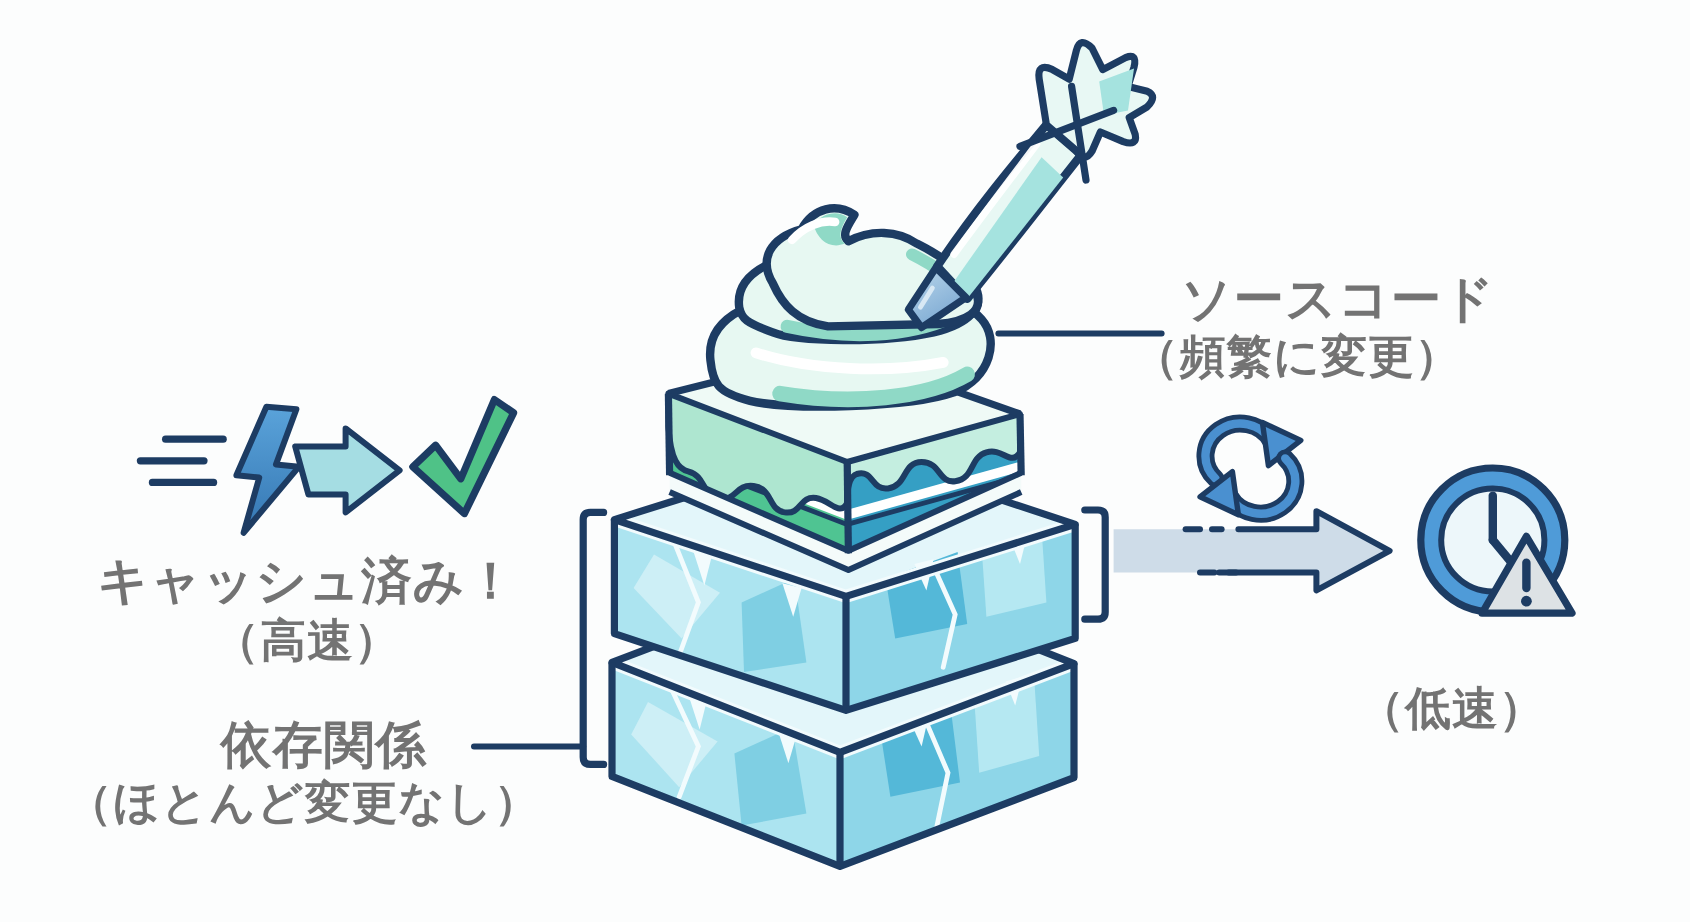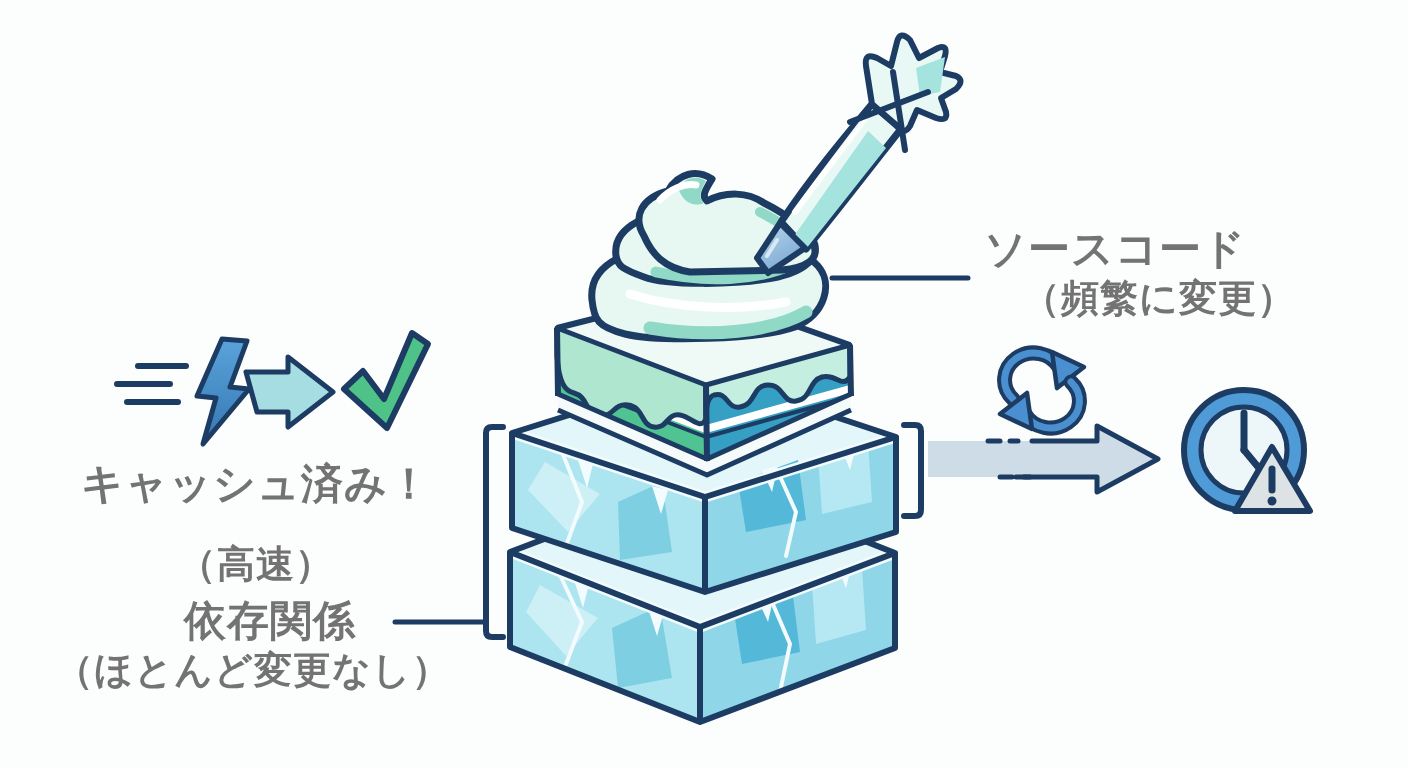--- a/index.html
+++ b/index.html
@@ -177,22 +177,23 @@
     <line x1="1244" y1="450" x2="1268" y2="479" stroke="#1d3c63" stroke-width="7" stroke-linecap="round"></line>
   </g>
   <g>
     <polygon points="1272,447 1310,511 1235,511" fill="#dde2e5" stroke="#1d3c63" stroke-width="6" stroke-linejoin="round"></polygon>
     <line x1="1272" y1="469" x2="1272" y2="490" stroke="#1d3c63" stroke-width="7" stroke-linecap="round"></line>
     <circle cx="1272" cy="501" r="4.5" fill="#1d3c63"></circle>
   </g>
 </svg>
 
   <div class="lbl title" style="left:46px;top:460px;width:420px;">キャッシュ済み！</div>
-  <div class="lbl sub" style="left:46px;top:514px;width:420px;margin-top:29px;">（高速）</div>
+  <div class="lbl sub" style="left:46px;top:514px;width:420px;">（高速）</div>
 
   <div class="lbl title" style="left:120px;top:597px;width:300px;">依存関係</div>
   <div class="lbl sub" style="left:18px;top:649px;width:470px;">（ほとんど変更なし）</div>
 
   <div class="lbl title" style="left:960px;top:225px;width:310px;">ソースコード</div>
-  <div class="lbl sub" style="left:1004px;top:277px;width:310px;">（頻繁に変更）</div>
+  <div class="lbl sub" style="left:926px;top:277px;width:310px;">（頻繁に変更）</div>
 
+  <div class="lbl sub" style="left:1080px;top:570px;width:260px;">（低速）</div>
 
 </div>
 
 </body></html>

